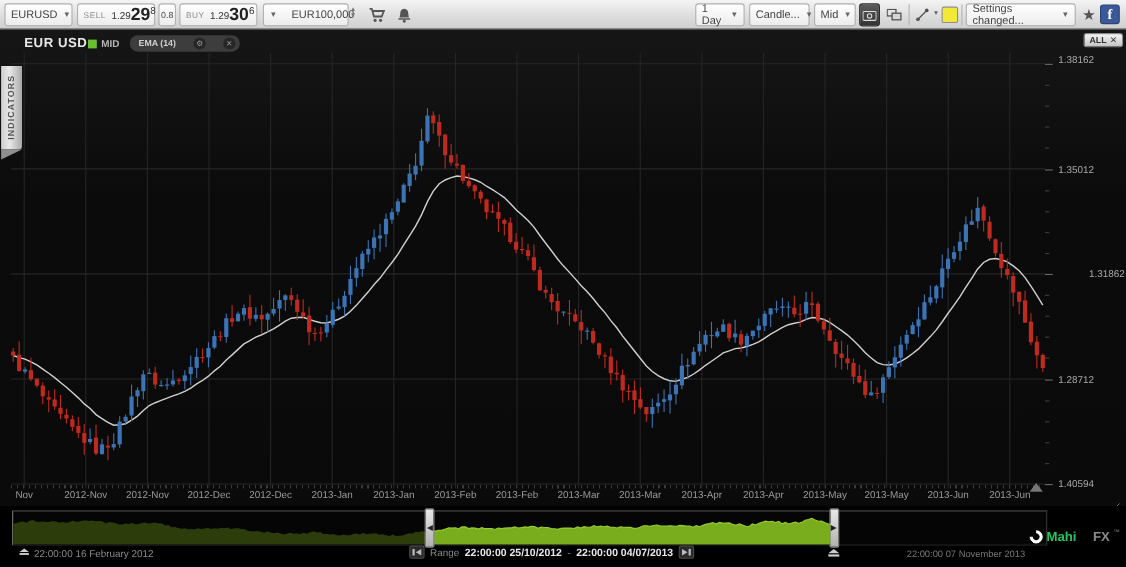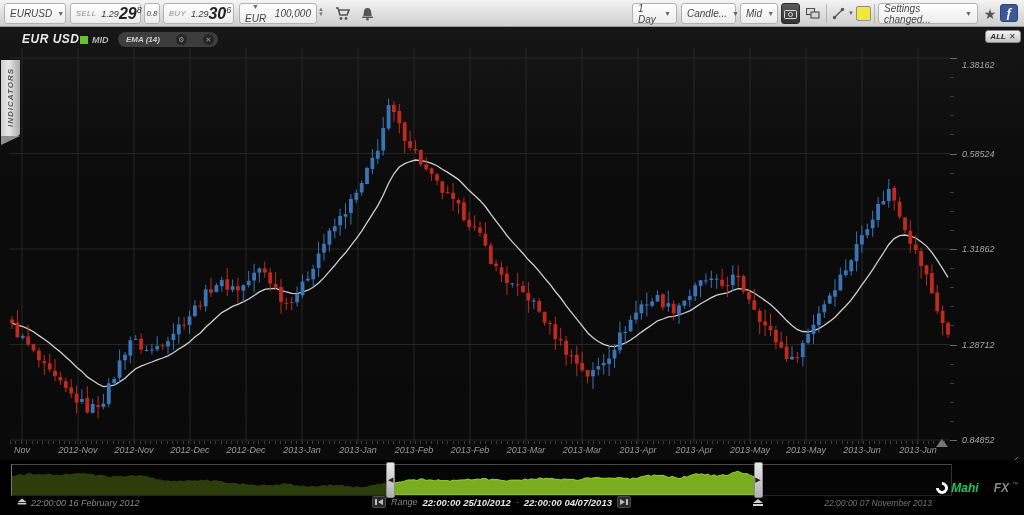--- a/index.html
+++ b/index.html
@@ -1,18 +1,18 @@
 <!DOCTYPE html>
 <html><head>
 <meta charset="utf-8">
 <style>
   * { margin:0; padding:0; box-sizing:border-box; }
   html,body { width:1024px; height:515px; background:#000; overflow:hidden;
     font-family:"Liberation Sans","DejaVu Sans",sans-serif; }
-  #app { position:relative; width:860px; height:515px; background:#000;font-style:italic; }
+  #app { position:relative; width:860px; height:515px; background:#000; }
 
   
   .toolbar { position:absolute; left:0; top:0; width:1024px; height:27px;
     background:linear-gradient(180deg,#f4f4f4,#dcdcdc 60%,#cfcfcf);
     border-bottom:1px solid #9a9a9a; }
   .tb { position:absolute; top:3px; height:21px; background:linear-gradient(180deg,#ffffff,#ececec);
     border:1px solid #b2b2b2; border-radius:3px; display:flex; align-items:center;
     font-size:10px; color:#444; padding:0 5px; }
   .tb .caret { font-size:7px; color:#666; margin-left:5px; }
   .price-small { font-size:9px; color:#333; }
@@ -119,21 +119,21 @@
     <div class="tb" style="left:144px;width:16px;padding:0 2px;font-size:8px;justify-content:center;">
       <span>0.8</span>
     </div>
     <div class="tb" style="left:163px;width:71px;">
       <span class="trade-label">BUY</span>
       <span class="price-small">1.29</span>
       <span class="price-big">30</span>
       <span class="price-sup">6</span>
     </div>
     <div class="tb" style="left:239px;width:78px;justify-content:space-between;">
-      <span style="display:flex;align-items:center;gap:3px;flex-direction:column;">
+      <span style="display:flex;align-items:center;gap:13px;">
         <span class="caret" style="margin:0;">▼</span>
         <span>EUR</span>
       </span>
       <span>100,000</span>
     </div>
     <div class="stepper" style="left:318px;top:7px;">
       <span>▲</span>
       <span>▼</span>
     </div>
     <div class="tb-icon" style="left:332px;">
@@ -613,29 +613,29 @@
         <div class="xlabel" style="left: 582px;">2013-Mar</div>
         <div class="xlabel" style="left: 638px;">2013-Apr</div>
         <div class="xlabel" style="left: 694px;">2013-Apr</div>
         <div class="xlabel" style="left: 750px;">2013-May</div>
         <div class="xlabel" style="left: 806px;">2013-May</div>
         <div class="xlabel" style="left: 862px;">2013-Jun</div>
         <div class="xlabel" style="left: 918px;">2013-Jun</div>
       </div>
     <div class="yaxis" id="yaxis">
         <div class="ytick" style="top: 31px;"></div>
-        <div class="ylabel" style="top: 38px;">1.38162</div>
+        <div class="ylabel" style="top: 27px;">1.38162</div>
         <div class="ytick" style="top: 126.508px;"></div>
-        <div class="ylabel" style="top: 126.508px;">0.58524</div>
+        <div class="ylabel" style="top: 126.508px;">1.35012</div>
         <div class="ytick" style="top: 222.015px;"></div>
-        <div class="ylabel" style="top: 222.015px;">1.31862</div>
+        <div class="ylabel" style="top: 222.015px; margin-left: 28px;">1.31862</div>
         <div class="ytick" style="top: 317.523px;"></div>
         <div class="ylabel" style="top: 317.523px;">1.28712</div>
         <div class="ytick" style="top: 413px;"></div>
-        <div class="ylabel" style="top: 413px;">0.84852</div>
+        <div class="ylabel" style="top: 413px;">1.40594</div>
         <div class="ytick-minor" style="top: 50.1015px;"></div>
         <div class="ytick-minor" style="top: 69.203px;"></div>
         <div class="ytick-minor" style="top: 88.3045px;"></div>
         <div class="ytick-minor" style="top: 107.406px;"></div>
         <div class="ytick-minor" style="top: 145.609px;"></div>
         <div class="ytick-minor" style="top: 164.711px;"></div>
         <div class="ytick-minor" style="top: 183.812px;"></div>
         <div class="ytick-minor" style="top: 202.914px;"></div>
         <div class="ytick-minor" style="top: 241.117px;"></div>
         <div class="ytick-minor" style="top: 260.218px;"></div>

